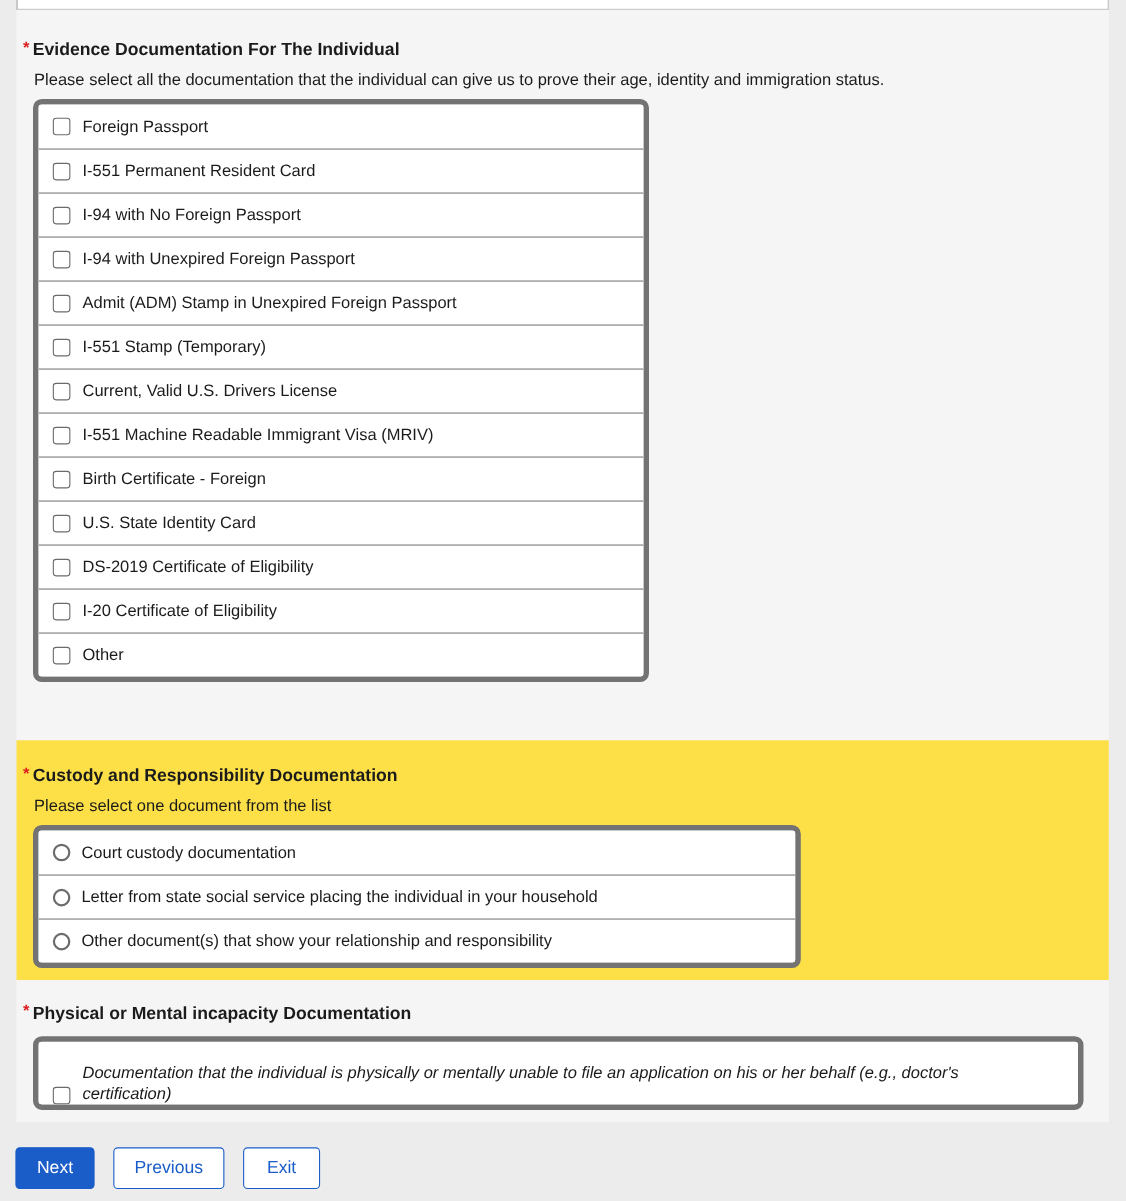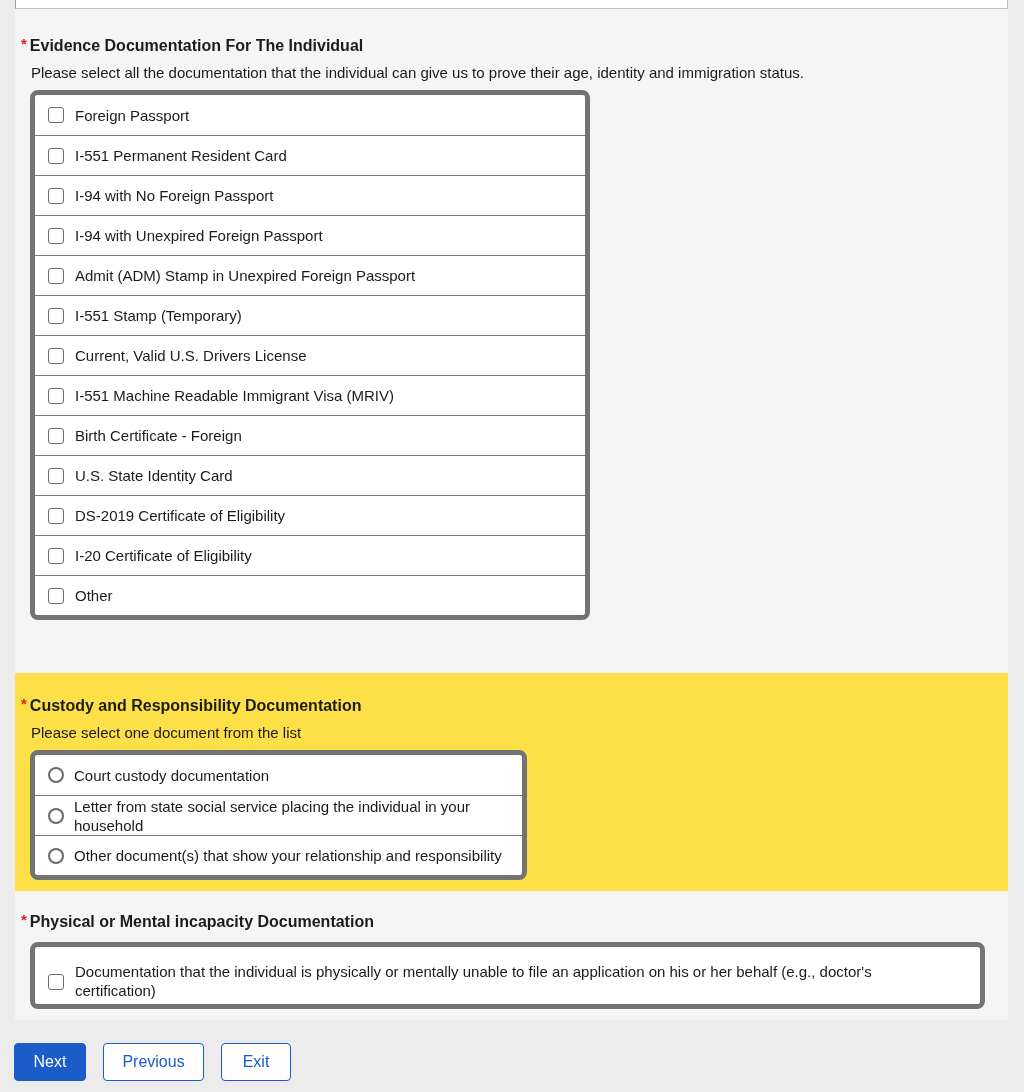--- a/index.html
+++ b/index.html
@@ -55,39 +55,40 @@
   }
 
   .option-box {
     margin: 8px 0 0 15px;
     background: #ffffff;
     border: 5px solid #737373;
     border-radius: 8px;
     overflow: hidden;
   }
   #evidence-box { width: 560px; }
-  #custody-box  { width: 497px; margin-top: 8px; }
+  #custody-box  { width: 698px; margin-top: 8px; }
   #physical-box { width: 955px; margin-top: 11px; }
 
   .option-row {
     height: 40px;
     display: flex;
     align-items: center;
     padding-left: 13px;
     border-top: 1px solid #7d7d7d;
     background: #ffffff;
     cursor: pointer;
   }
   .option-row:first-child { border-top: none; }
 
   .option-row.multiline {
     height: 57px;
-    align-items: center;
+    align-items: flex-end;
     padding-top: 10px;
     padding-right: 70px;
+    font-style: italic;
   }
   .option-row.multiline .checkbox { margin-top: 2px; }
 
   .checkbox {
     width: 16px; height: 16px;
     border: 1.5px solid #6b6b6b;
     border-radius: 3px;
     background: #fff;
     margin-right: 11px;
     flex: none;

